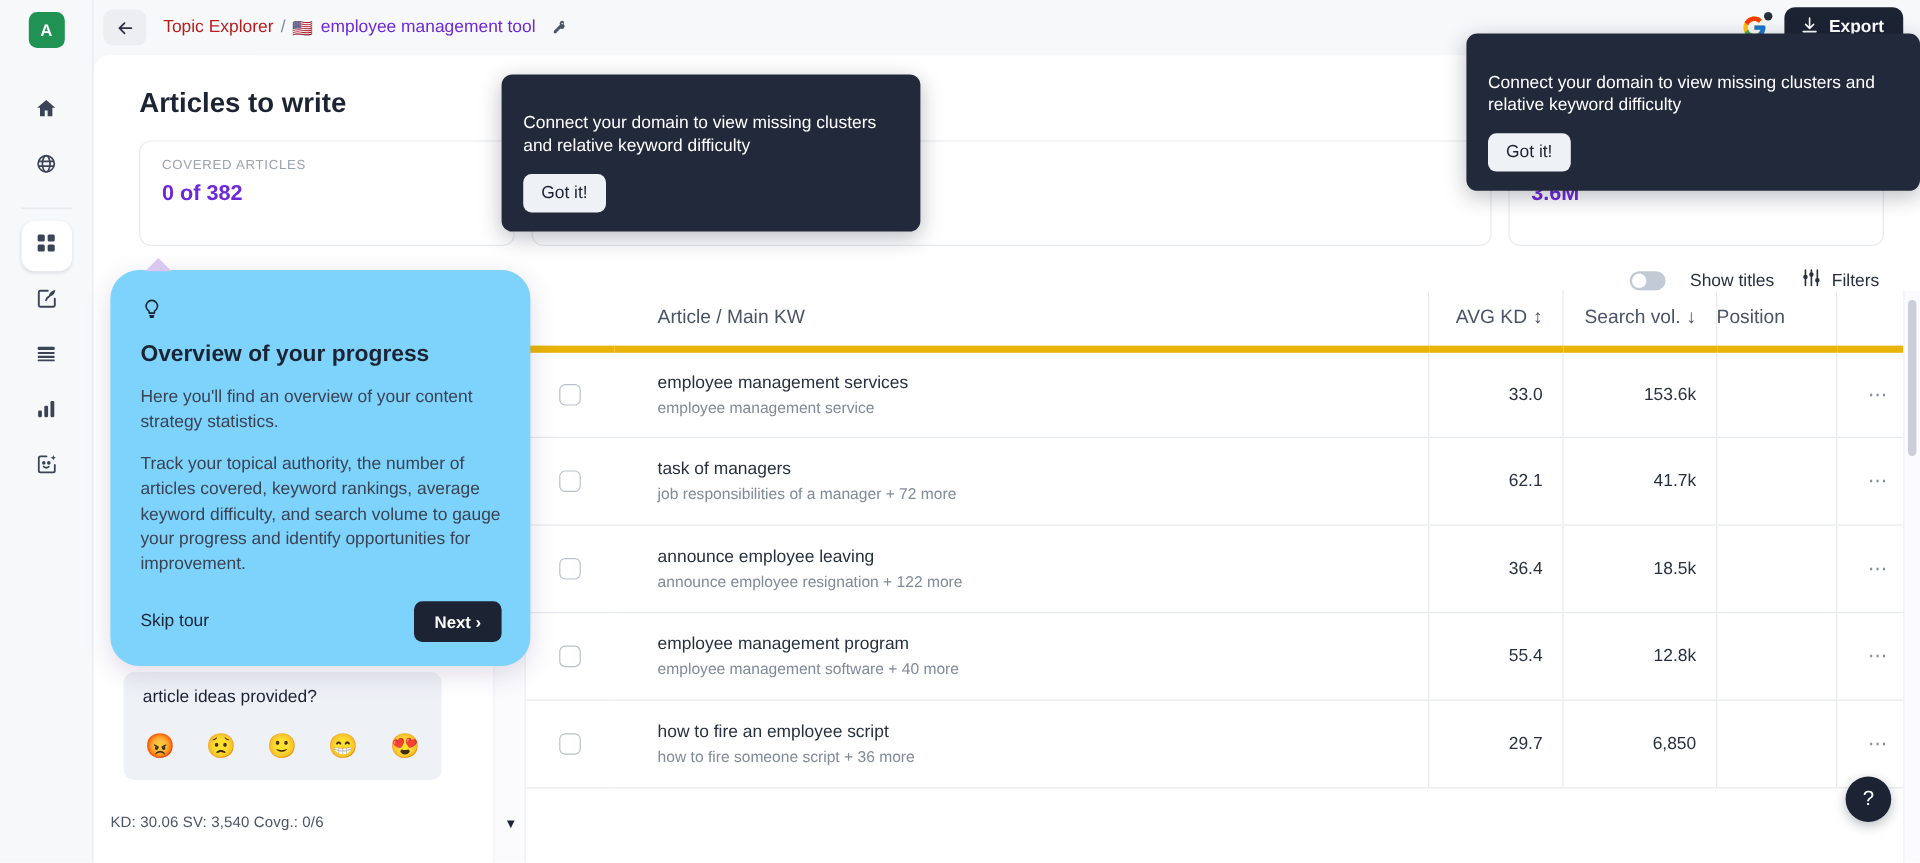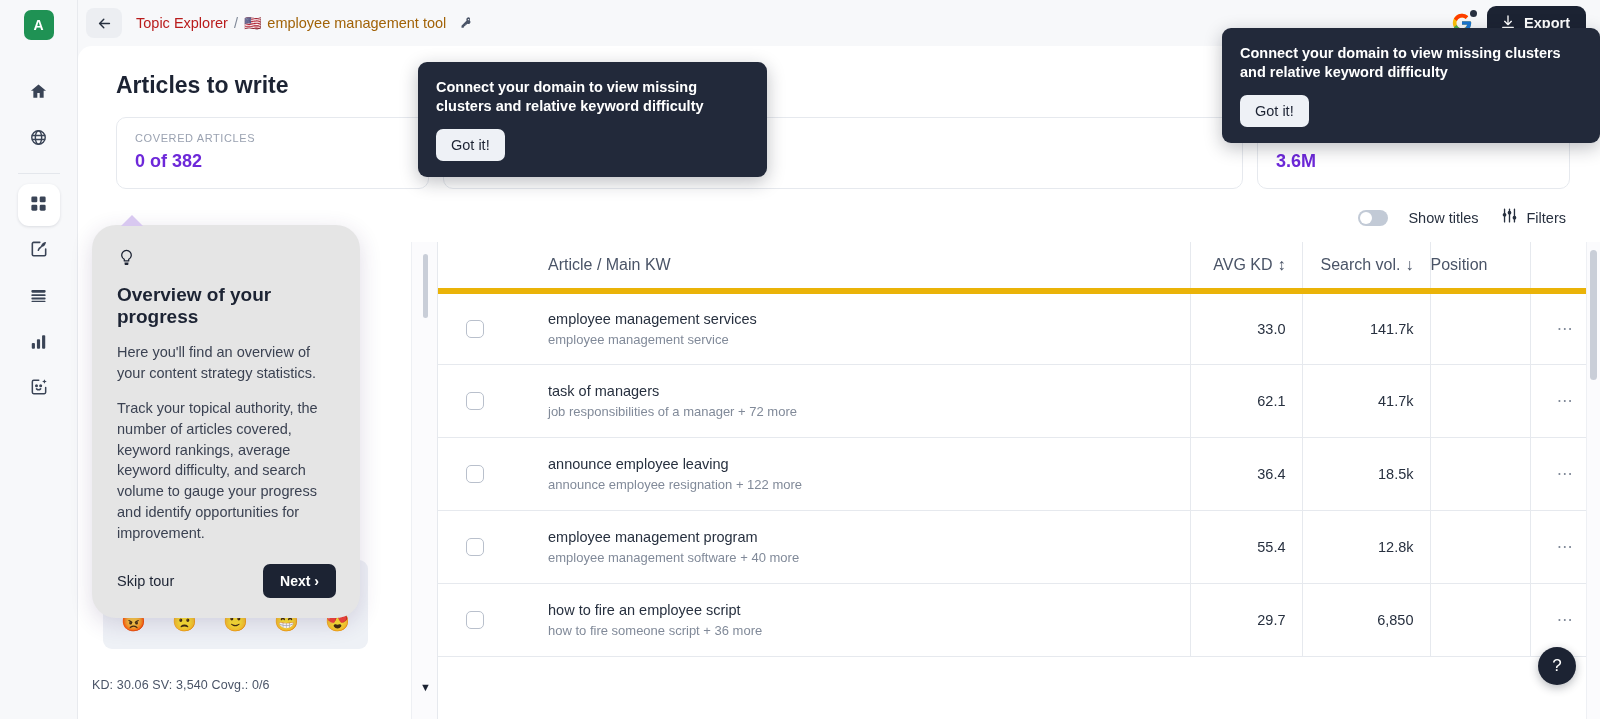--- a/index.html
+++ b/index.html
@@ -41,21 +41,21 @@
   }
   .back-btn {
     width: 36px; height: 30px; border-radius: 8px; background: #eceef2;
     display: flex; align-items: center; justify-content: center;
     color: #27303f; cursor: pointer; margin-right: 14px;
   }
   .crumbs { display: flex; align-items: center; font-size: 14.5px; color: #27303f; gap: 6px; }
   .crumb-link { color: #b91c1c; cursor: pointer; }
   .crumb-sep { color: #818a99; }
   .flag { font-size: 14px; line-height: 1; }
-  .crumb-current { color: #a16207; }
+  .crumb-current { color: #6d28d9; }
   .pen-ico { margin-left: 6px; color: #4a5467; cursor: pointer; display: inline-flex; }
 
   .topbar-right { margin-left: auto; display: flex; align-items: center; gap: 14px; position: relative; }
   .gsc-dot { position: relative; width: 22px; height: 22px; cursor: pointer; }
   .gsc-dot .badge {
     position: absolute; top: -2px; right: -4px; width: 7px; height: 7px;
     border-radius: 50%; background: #27303f;
   }
   .export-btn {
     background: #1c2333; color: #fff; border: none;
@@ -69,21 +69,21 @@
   .panel {
     position: absolute; left: 78px; top: 46px; right: 0; bottom: 0;
     background: #ffffff; border-top-left-radius: 14px; overflow: hidden;
   }
   .page-title { font-size: 23px; font-weight: 700; color: #1c2333; margin: 26px 0 0 38px; }
 
   
   .stats { display: flex; gap: 14px; padding: 18px 30px 0 38px; }
   .stat-card {
     border: 1px solid #e6e9ee; border-radius: 10px; background: #fff;
-    height: 72px; padding: 14px 18px 0 18px;
+    height: 88px; padding: 14px 18px 0 18px;
   }
   .stat-card.c1 { width: 313px; }
   .stat-card.c2 { flex: 1; display: flex; align-items: center; padding-top: 0; }
   .stat-card.c3 { width: 313px; }
   .stat-label { font-size: 11px; letter-spacing: .055em; color: #9aa2b1; text-transform: uppercase; }
   .stat-value { font-size: 18px; font-weight: 700; color: #6d28d9; margin-top: 7px; }
   .gsc-link { display: flex; align-items: center; gap: 11px; font-size: 16.5px; color: #1c2333; cursor: pointer; }
 
   
   .toolbar { display: flex; align-items: center; gap: 22px; justify-content: flex-end; padding: 18px 34px 0 0; }
@@ -155,32 +155,32 @@
   .tbl-scroll-thumb {
     position: absolute; right: 3px; top: 8px; width: 7px; height: 130px;
     background: #c9ced8; border-radius: 4px;
   }
 
   
   .tooltip-dark {
     position: absolute; background: #22293a; color: #fff; border-radius: 9px;
     padding: 16px 18px 16px 18px; z-index: 40; box-shadow: 0 5px 18px rgba(20,26,40,.28);
   }
-  .tooltip-dark .tt-text { font-size: 14.5px; line-height: 1.28; font-weight: 700; }
+  .tooltip-dark .tt-text { font-size: 14.5px; line-height: 1.28; font-weight: 400; margin-top: 16px; }
   .gotit {
     margin-top: 14px; background: #eef1f6; color: #1c2333; border: none;
     border-radius: 7px; padding: 8px 15px; font-size: 14.5px; cursor: pointer;
     font-family: "Liberation Sans", sans-serif;
   }
   #tooltip-center { left: 418px; top: 62px; width: 349px; }
   #tooltip-topright { left: 1222px; top: 28px; width: 378px; }
 
   .tour {
-    position: absolute; left: 92px; top: 225px; width: 268px;
-    background: #e5e5e5; border-radius: 24px; padding: 22px 24px 20px 25px;
+    position: absolute; left: 92px; top: 225px; width: 350px;
+    background: #7dd3fc; border-radius: 24px; padding: 22px 24px 20px 25px;
     z-index: 45; box-shadow: 0 6px 22px rgba(60,40,100,.16);
   }
   .tour .arrow {
     position: absolute; top: -10px; left: 29px; width: 0; height: 0;
     border-left: 11px solid transparent; border-right: 11px solid transparent;
     border-bottom: 11px solid #d8c8f0;
   }
   .tour .bulb { color: #1c2333; margin-bottom: 14px; display: block; }
   .tour h3 { font-size: 19px; font-weight: 700; color: #1c2333; margin-bottom: 14px; }
   .tour p { font-size: 14.5px; line-height: 1.44; color: #3b4252; margin-bottom: 14px; }
@@ -425,21 +425,21 @@
                   <div class="chk"></div>
                 </td>
               <td>
                 <div class="kw-main">employee management services</div>
                 <div class="kw-sub">employee management service</div>
               </td>
               <td class="cell-border-l">
                   <div class="num">33.0</div>
                 </td>
               <td class="cell-border-l">
-                  <div class="num">141.7k</div>
+                  <div class="num">153.6k</div>
                 </td>
               <td class="cell-border-l">
                   <div class="num"></div>
                 </td>
               <td class="cell-border-l">
                   <div class="dots">⋯</div>
                 </td>
             </tr>
             <tr>
               <td>

